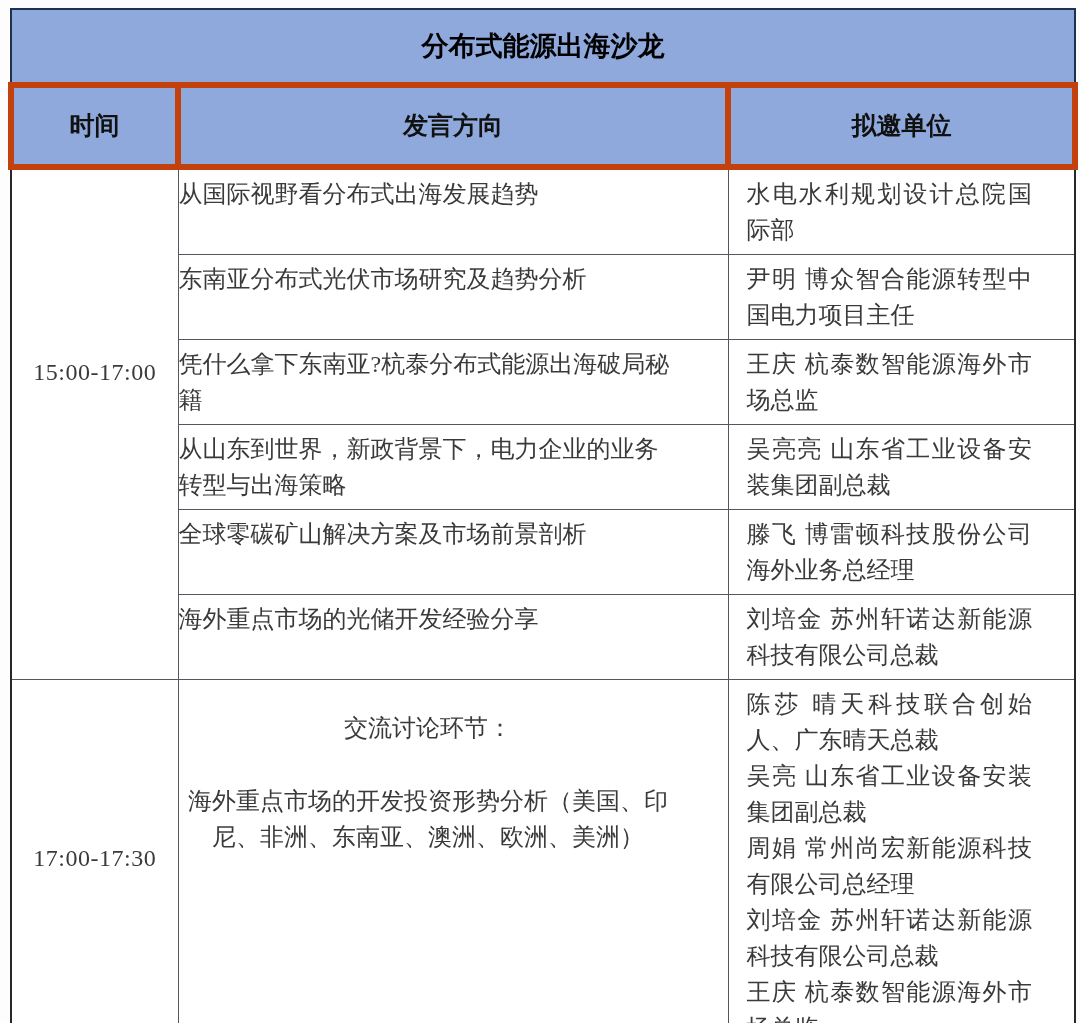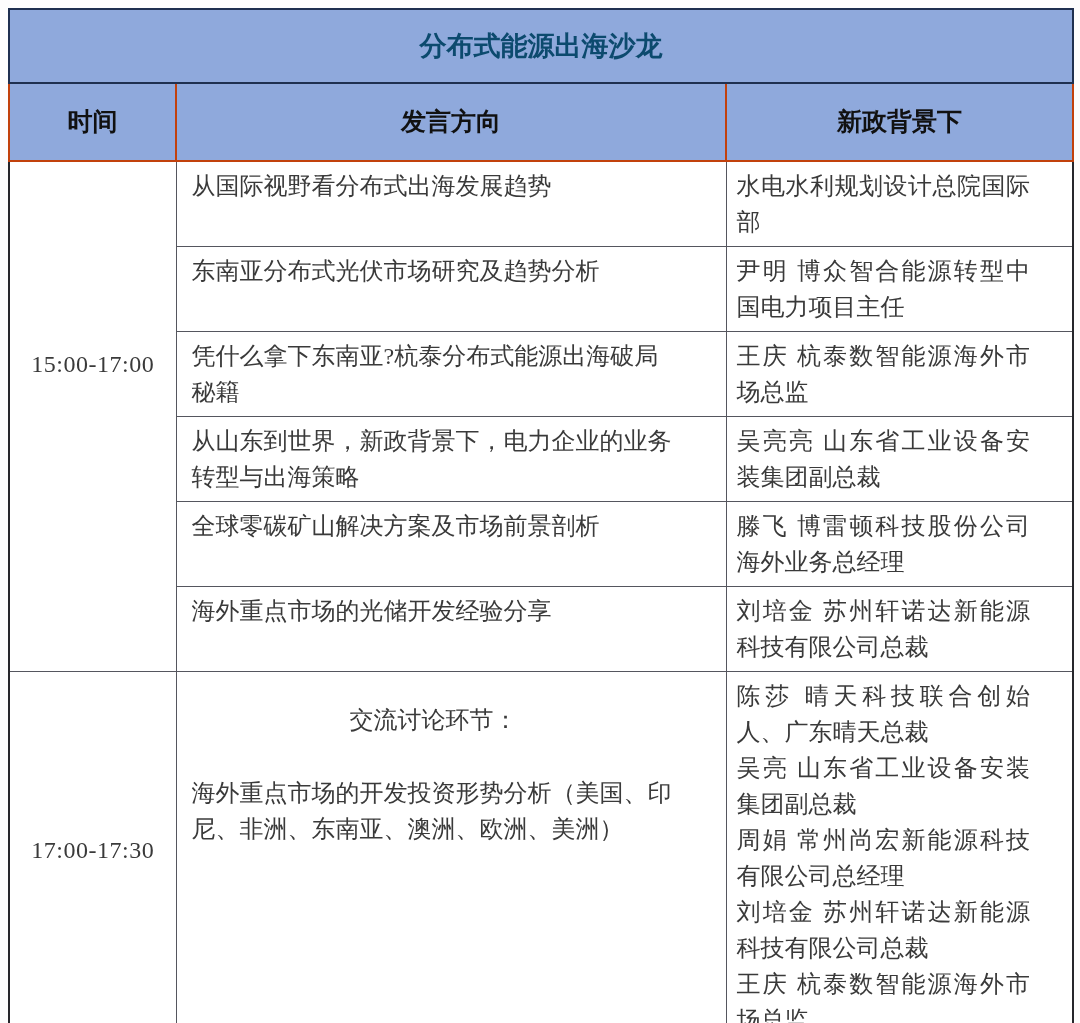--- a/index.html
+++ b/index.html
@@ -24,55 +24,56 @@
     word-break:break-all;
   }
   tr.title-row td{
     background:#8FA9DC;
     border:2px solid #1f3050;
     text-align:center;
     vertical-align:middle;
     height:70px;
     font-weight:bold;
     font-size:27px;
-    color:#0c4a6e;
+    color:#000000;
   }
   tr.header-row td{
     background:#8FA9DC;
-    border:2px solid #c2410c;
+    border:6px solid #c2410c;
     text-align:center;
     vertical-align:middle;
     height:74px;
     font-weight:bold;
     font-size:25px;
     color:#111111;
   }
   td.time-cell{
     text-align:center;
     vertical-align:middle;
     font-size:24px;
     letter-spacing:0.5px;
     font-family:Liberation Serif, serif;
   }
   td.time-cell .nudge-up{padding-bottom:105px;}
   td.time-cell .nudge-up-small{padding-bottom:35px;}
-  td.topic-cell{padding:6px 50px 6px 15px;}
+  td.topic-cell{padding:6px 50px 6px 0;}
   td.org-cell{
-    padding:6px 42px 6px 10px;
+    padding:6px 42px 6px 18px;
     text-align:justify;
   }
   tr.r1{height:80px;} tr.r2{height:78px;margin-left:8px;} tr.r3{height:78px;}
   tr.r4{height:79px;} tr.r5{height:78px;} tr.r6{height:77px;}
   tr.r7{height:393px;}
   .discussion-heading{
     text-align:center;
     margin-top:24px;
   }
   .discussion-topic{
     margin-top:37px;
+    text-align:center;
   }
   .org-line{margin:0;}
 </style>
 </head>
 <body>
 
 <div class="page">
   <table class="agenda">
     <colgroup>
       <col style="width:167px">
@@ -81,21 +82,21 @@
     </colgroup>
 
     <tbody>
         <tr class="title-row">
       <td colspan="3">分布式能源出海沙龙</td>
     </tr>
 
     <tr class="header-row">
       <td>时间</td>
       <td>发言方向</td>
-      <td>新政背景下</td>
+      <td>拟邀单位</td>
     </tr>
 
     <tr class="r1">
       <td class="time-cell" rowspan="6">
         <div class="nudge-up">15:00-17:00</div>
       </td>
       <td class="topic-cell">从国际视野看分布式出海发展趋势</td>
       <td class="org-cell">水电水利规划设计总院国际部</td>
     </tr>
 

